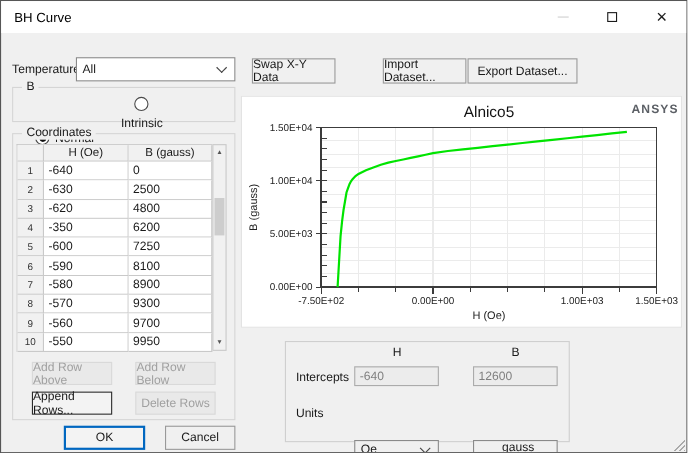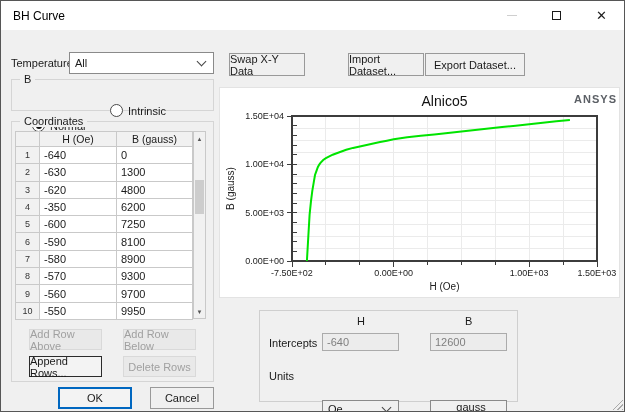--- a/index.html
+++ b/index.html
@@ -89,41 +89,41 @@
     <span class="val">All</span>
     <span class="chev"></span>
   </div>
 
   <div class="groupbox" style="left:10px;top:78px;width:203px;height:32px;">
     <span class="glabel">B</span>
     <div class="radio sel" style="left:20px;top:14px;margin-top:25px;">
       <span class="circ"></span>
       <span>Normal</span>
     </div>
-    <div class="radio" style="left:98px;top:24px;">
+    <div class="radio" style="left:98px;top:8px;flex-direction:column;">
       <span class="circ"></span>
       <span>Intrinsic</span>
     </div>
   </div>
 
   <div class="groupbox" style="left:10px;top:120px;width:203px;height:261px;">
     <span class="glabel">Coordinates</span>
   </div>
 
   <div id="coord-table">
     <div class="t-cell t-head"></div>
     <div class="t-cell t-head">H (Oe)</div>
     <div class="t-cell t-head">B (gauss)</div>
 
   <div class="t-cell t-num">1</div>
       <div class="t-cell t-val">-640</div>
       <div class="t-cell t-val">0</div>
       <div class="t-cell t-num">2</div>
       <div class="t-cell t-val">-630</div>
-      <div class="t-cell t-val">1300</div>
+      <div class="t-cell t-val">2500</div>
       <div class="t-cell t-num">3</div>
       <div class="t-cell t-val">-620</div>
       <div class="t-cell t-val">4800</div>
       <div class="t-cell t-num">4</div>
       <div class="t-cell t-val">-350</div>
       <div class="t-cell t-val">6200</div>
       <div class="t-cell t-num">5</div>
       <div class="t-cell t-val">-600</div>
       <div class="t-cell t-val">7250</div>
       <div class="t-cell t-num">6</div>

